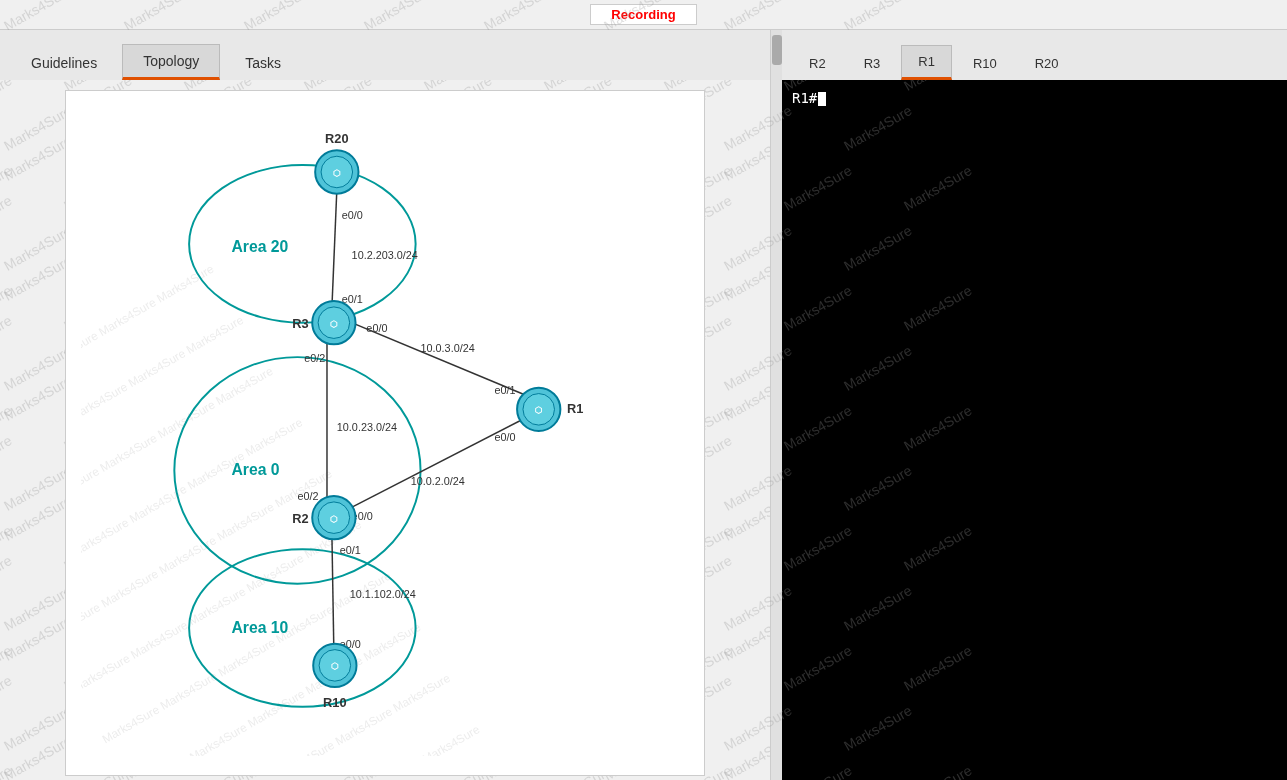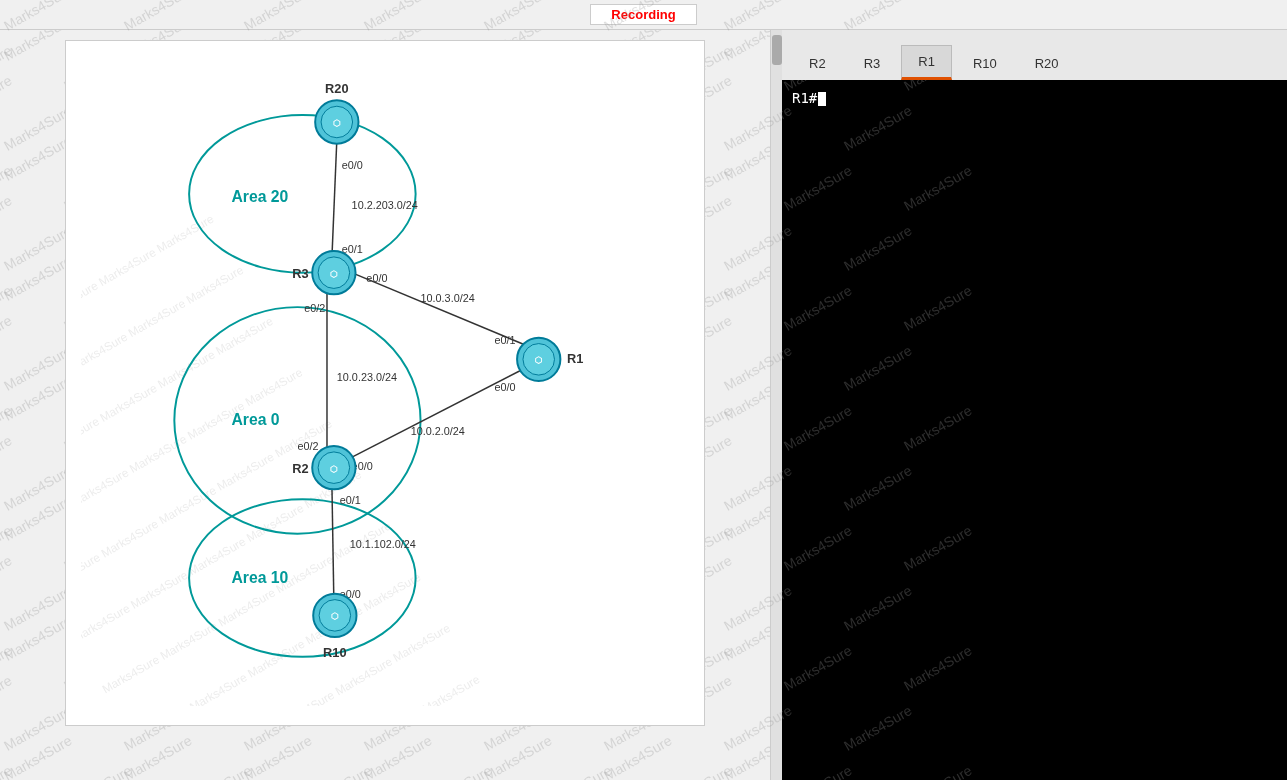--- a/index.html
+++ b/index.html
@@ -265,20 +265,25 @@
         <span class="watermark-text" style="left: 660px; top: 660px;">Marks4Sure</span>
         <span class="watermark-text" style="left: 0px; top: 720px;">Marks4Sure</span>
         <span class="watermark-text" style="left: 120px; top: 720px;">Marks4Sure</span>
         <span class="watermark-text" style="left: 240px; top: 720px;">Marks4Sure</span>
         <span class="watermark-text" style="left: 360px; top: 720px;">Marks4Sure</span>
         <span class="watermark-text" style="left: 480px; top: 720px;">Marks4Sure</span>
         <span class="watermark-text" style="left: 600px; top: 720px;">Marks4Sure</span>
         <span class="watermark-text" style="left: 720px; top: 720px;">Marks4Sure</span>
       </div>
 
+    <div id="tabs">
+      <div class="tab">Guidelines</div>
+      <div class="tab active">Topology</div>
+      <div class="tab">Tasks</div>
+    </div>
 
     <div id="topology-content">
       <div id="topology-diagram">
         <svg id="topo-svg" viewBox="0 0 620 660">
 
           <g opacity="0.18" fill="#999" font-size="12" transform="rotate(-30, 310, 330)">
             <text x="-100" y="100">Marks4Sure  Marks4Sure  Marks4Sure  Marks4Sure  Marks4Sure</text>
             <text x="-100" y="160">Marks4Sure  Marks4Sure  Marks4Sure  Marks4Sure  Marks4Sure</text>
             <text x="-100" y="220">Marks4Sure  Marks4Sure  Marks4Sure  Marks4Sure  Marks4Sure</text>
             <text x="-100" y="280">Marks4Sure  Marks4Sure  Marks4Sure  Marks4Sure  Marks4Sure</text>

